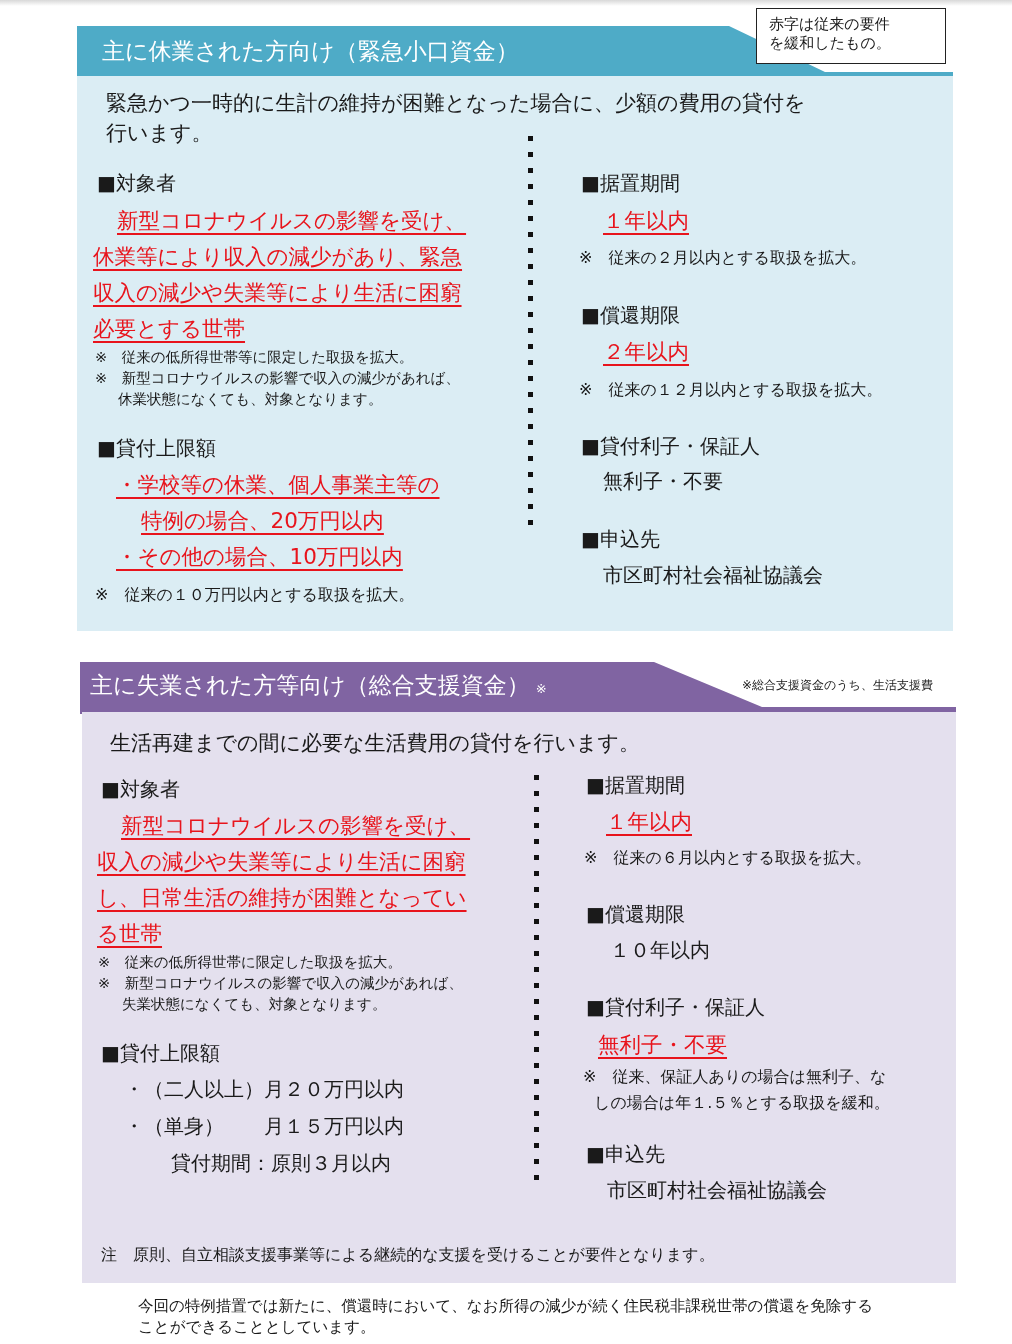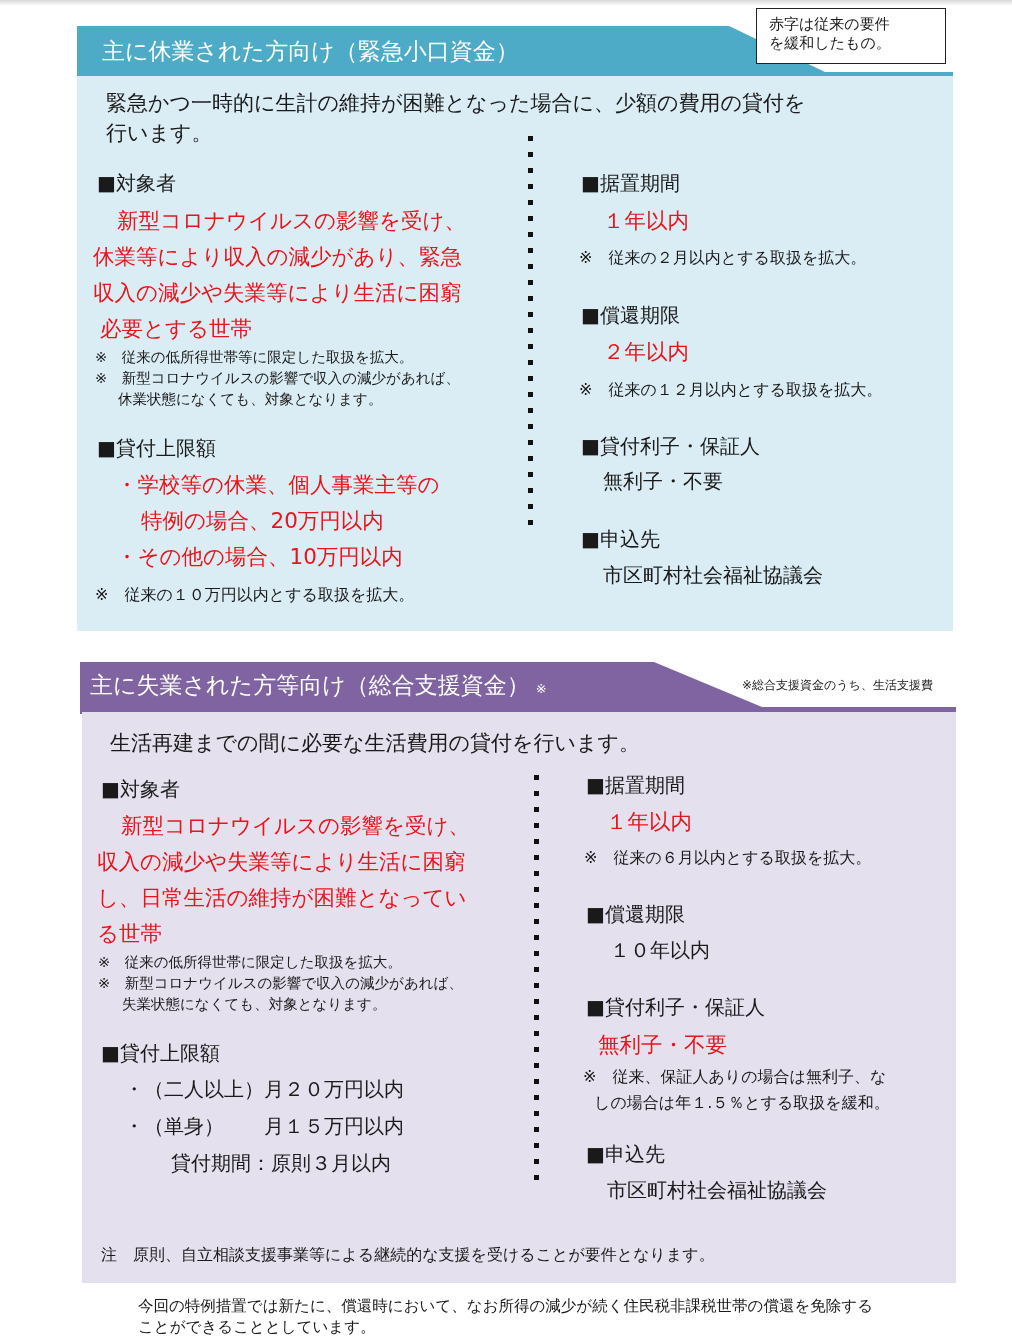--- a/index.html
+++ b/index.html
@@ -2,21 +2,21 @@
 <html><head>
 <meta charset="utf-8">
 <style>
   html, body { margin:0; padding:0; background:#ffffff; }
   body { width:1012px; height:1344px; position:relative; overflow:hidden;
          font-family:"DejaVu Sans","Liberation Sans",sans-serif; color:#1a1a1a; }
   .topshade { position:absolute; left:0; top:0; width:1012px; height:6px;
               background:linear-gradient(#d8d8d8,#ffffff); }
   .abs { position:absolute; }
   .red { color:#e8141c; }
-  .u { text-decoration-color:#e8141c; text-underline-offset:5px; text-decoration-thickness:2px; }
+  .u { text-decoration:underline; text-decoration-color:#e8141c; text-underline-offset:5px; text-decoration-thickness:2px; }
   .s1-body { left:77px; top:76px; width:876px; height:555px; background:#dbedf4; }
   .hdr-title { color:#ffffff; font-size:23px; white-space:nowrap; }
   .note-box { left:756px; top:8px; width:190px; height:56px; border:1.5px solid #222;
               background:#fff; font-size:15px; line-height:19px; padding:6px 0 0 12px; box-sizing:border-box; }
   .lead { font-size:21px; line-height:30px; white-space:nowrap; }
   .heading { font-size:20px; white-space:nowrap; }
   .rline { font-size:21.5px; white-space:nowrap; line-height:36px; }
   .small { font-size:14.5px; line-height:20px; white-space:nowrap; }
   .med { font-size:16px; white-space:nowrap; }
   .val { font-size:20px; white-space:nowrap; }
@@ -74,21 +74,21 @@
       <span></span>
       <span></span>
       <span></span>
       <span></span>
   </div>
 
   <div class="abs heading" style="left:97px;top:170px;">■対象者</div>
   <div class="abs rline red u" style="left:117px;top:203px;">新型コロナウイルスの影響を受け、</div>
   <div class="abs rline red u" style="left:93px;top:239px;">休業等により収入の減少があり、緊急</div>
   <div class="abs rline red u" style="left:93px;top:275px;">収入の減少や失業等により生活に困窮</div>
-  <div class="abs rline red u" style="left:100px;top:311px;">必要とする世帯</div>
+  <div class="abs rline red u" style="left:93px;top:311px;">必要とする世帯</div>
   <div class="abs small" style="left:95px;top:347px;">※　従来の低所得世帯等に限定した取扱を拡大。</div>
   <div class="abs small" style="left:95px;top:368px;">※　新型コロナウイルスの影響で収入の減少があれば、</div>
   <div class="abs small" style="left:118px;top:389px;">休業状態になくても、対象となります。</div>
 
   <div class="abs heading" style="left:97px;top:435px;">■貸付上限額</div>
   <div class="abs rline red u" style="left:116px;top:467px;">・学校等の休業、個人事業主等の</div>
   <div class="abs rline red u" style="left:141px;top:503px;">特例の場合、20万円以内</div>
   <div class="abs rline red u" style="left:116px;top:539px;text-align:center;">・その他の場合、10万円以内</div>
   <div class="abs med" style="left:95px;top:585px;">※　従来の１０万円以内とする取扱を拡大。</div>
 

